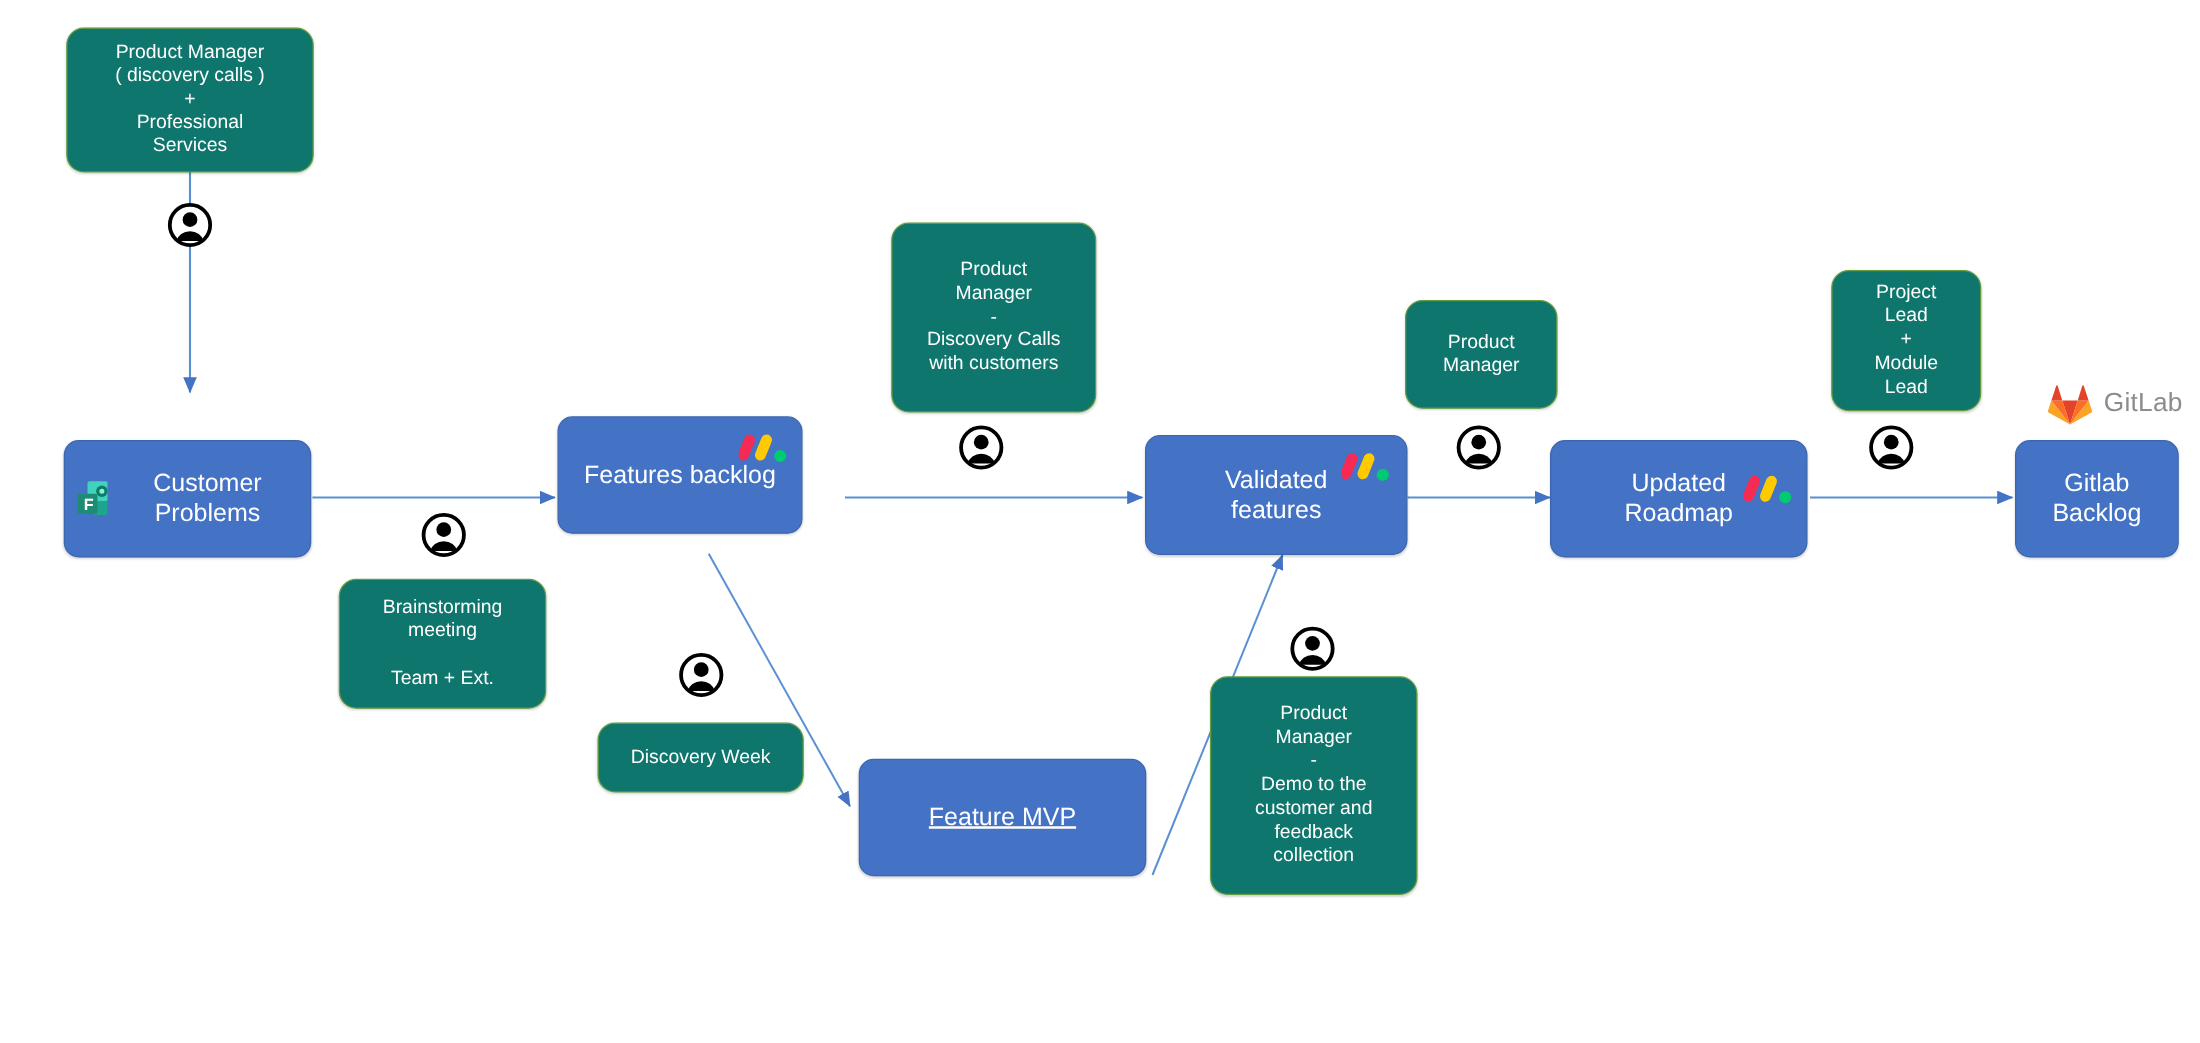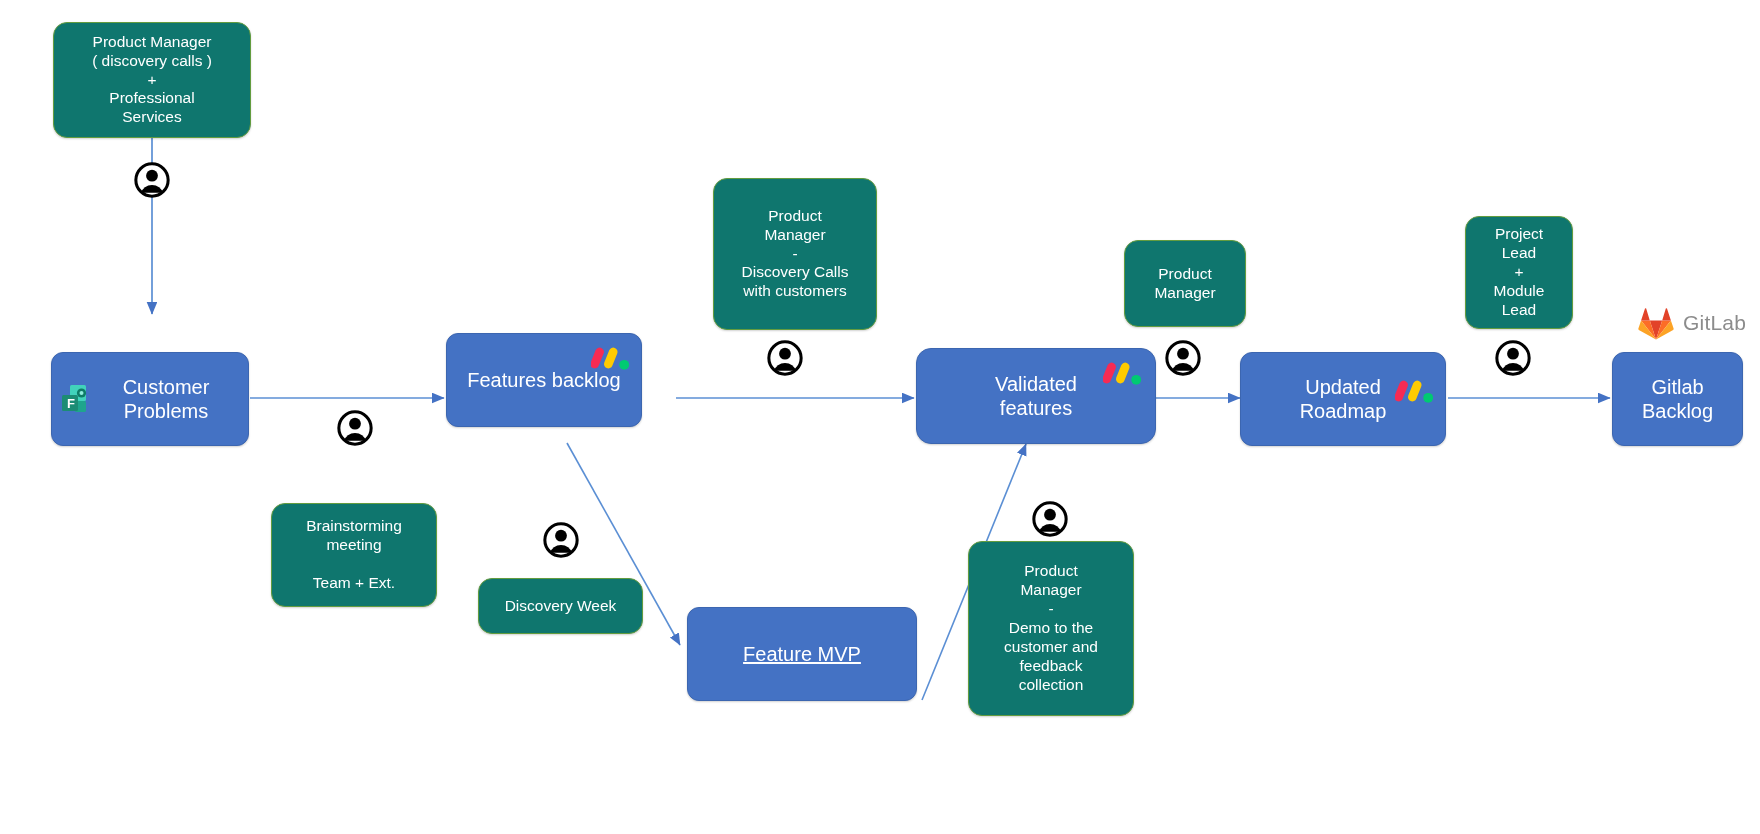--- a/index.html
+++ b/index.html
@@ -94,21 +94,21 @@
   </svg>
 
   <div class="node green" style="left:53px; top:22px; width:198px; height:116px;">
     <span class="lbl">Product Manager
 ( discovery calls )
 +
 Professional
 Services</span>
   </div>
 
-  <div class="node green" style="left:271px; top:463px; width:166px; height:104px;margin-top:40px;">
+  <div class="node green" style="left:271px; top:463px; width:166px; height:104px;">
     <span class="lbl">Brainstorming
 meeting
 
 Team + Ext.</span>
   </div>
 
   <div class="node green" style="left:713px; top:178px; width:164px; height:152px;">
     <span class="lbl">Product
 Manager
 -
@@ -128,21 +128,21 @@
 customer and
 feedback
 collection</span>
   </div>
 
   <div class="node green" style="left:1124px; top:240px; width:122px; height:87px;">
     <span class="lbl">Product
 Manager</span>
   </div>
 
-  <div class="node green" style="left:1465px; top:216px; width:108px; height:113px;justify-content:center;">
+  <div class="node green" style="left:1465px; top:216px; width:120px; height:113px;justify-content:center;">
     <span class="lbl">Project
 Lead
 +
 Module
 Lead</span>
   </div>
 
   <div class="node blue" style="left:51px; top:352px; width:198px; height:94px;">
     <span class="forms" style="left:8px; top:28px;">
       <svg viewBox="0 0 40 40">
@@ -162,21 +162,21 @@
     <span class="monday" style="right:10px; top:10px;">
       <svg viewBox="0 0 44 30">
         <rect x="2" y="3" width="9.5" height="24" rx="4.75" fill="#F62B54" transform="rotate(22 6.75 15)"></rect>
         <rect x="17" y="3" width="9.5" height="24" rx="4.75" fill="#FFCB00" transform="rotate(22 21.75 15)"></rect>
         <circle cx="36.5" cy="22.5" r="5.4" fill="#00CA72"></circle>
       </svg>
     </span>
     <span class="lbl">Features backlog</span>
   </div>
 
-  <div class="node blue" style="left:916px; top:348px; width:240px; height:96px;border-radius:15px;">
+  <div class="node blue" style="left:916px; top:348px; width:210px; height:96px;">
     <span class="monday" style="right:12px; top:10px;">
       <svg viewBox="0 0 44 30">
         <rect x="2" y="3" width="9.5" height="24" rx="4.75" fill="#F62B54" transform="rotate(22 6.75 15)"></rect>
         <rect x="17" y="3" width="9.5" height="24" rx="4.75" fill="#FFCB00" transform="rotate(22 21.75 15)"></rect>
         <circle cx="36.5" cy="22.5" r="5.4" fill="#00CA72"></circle>
       </svg>
     </span>
     <span class="lbl">Validated
 features</span>
   </div>

